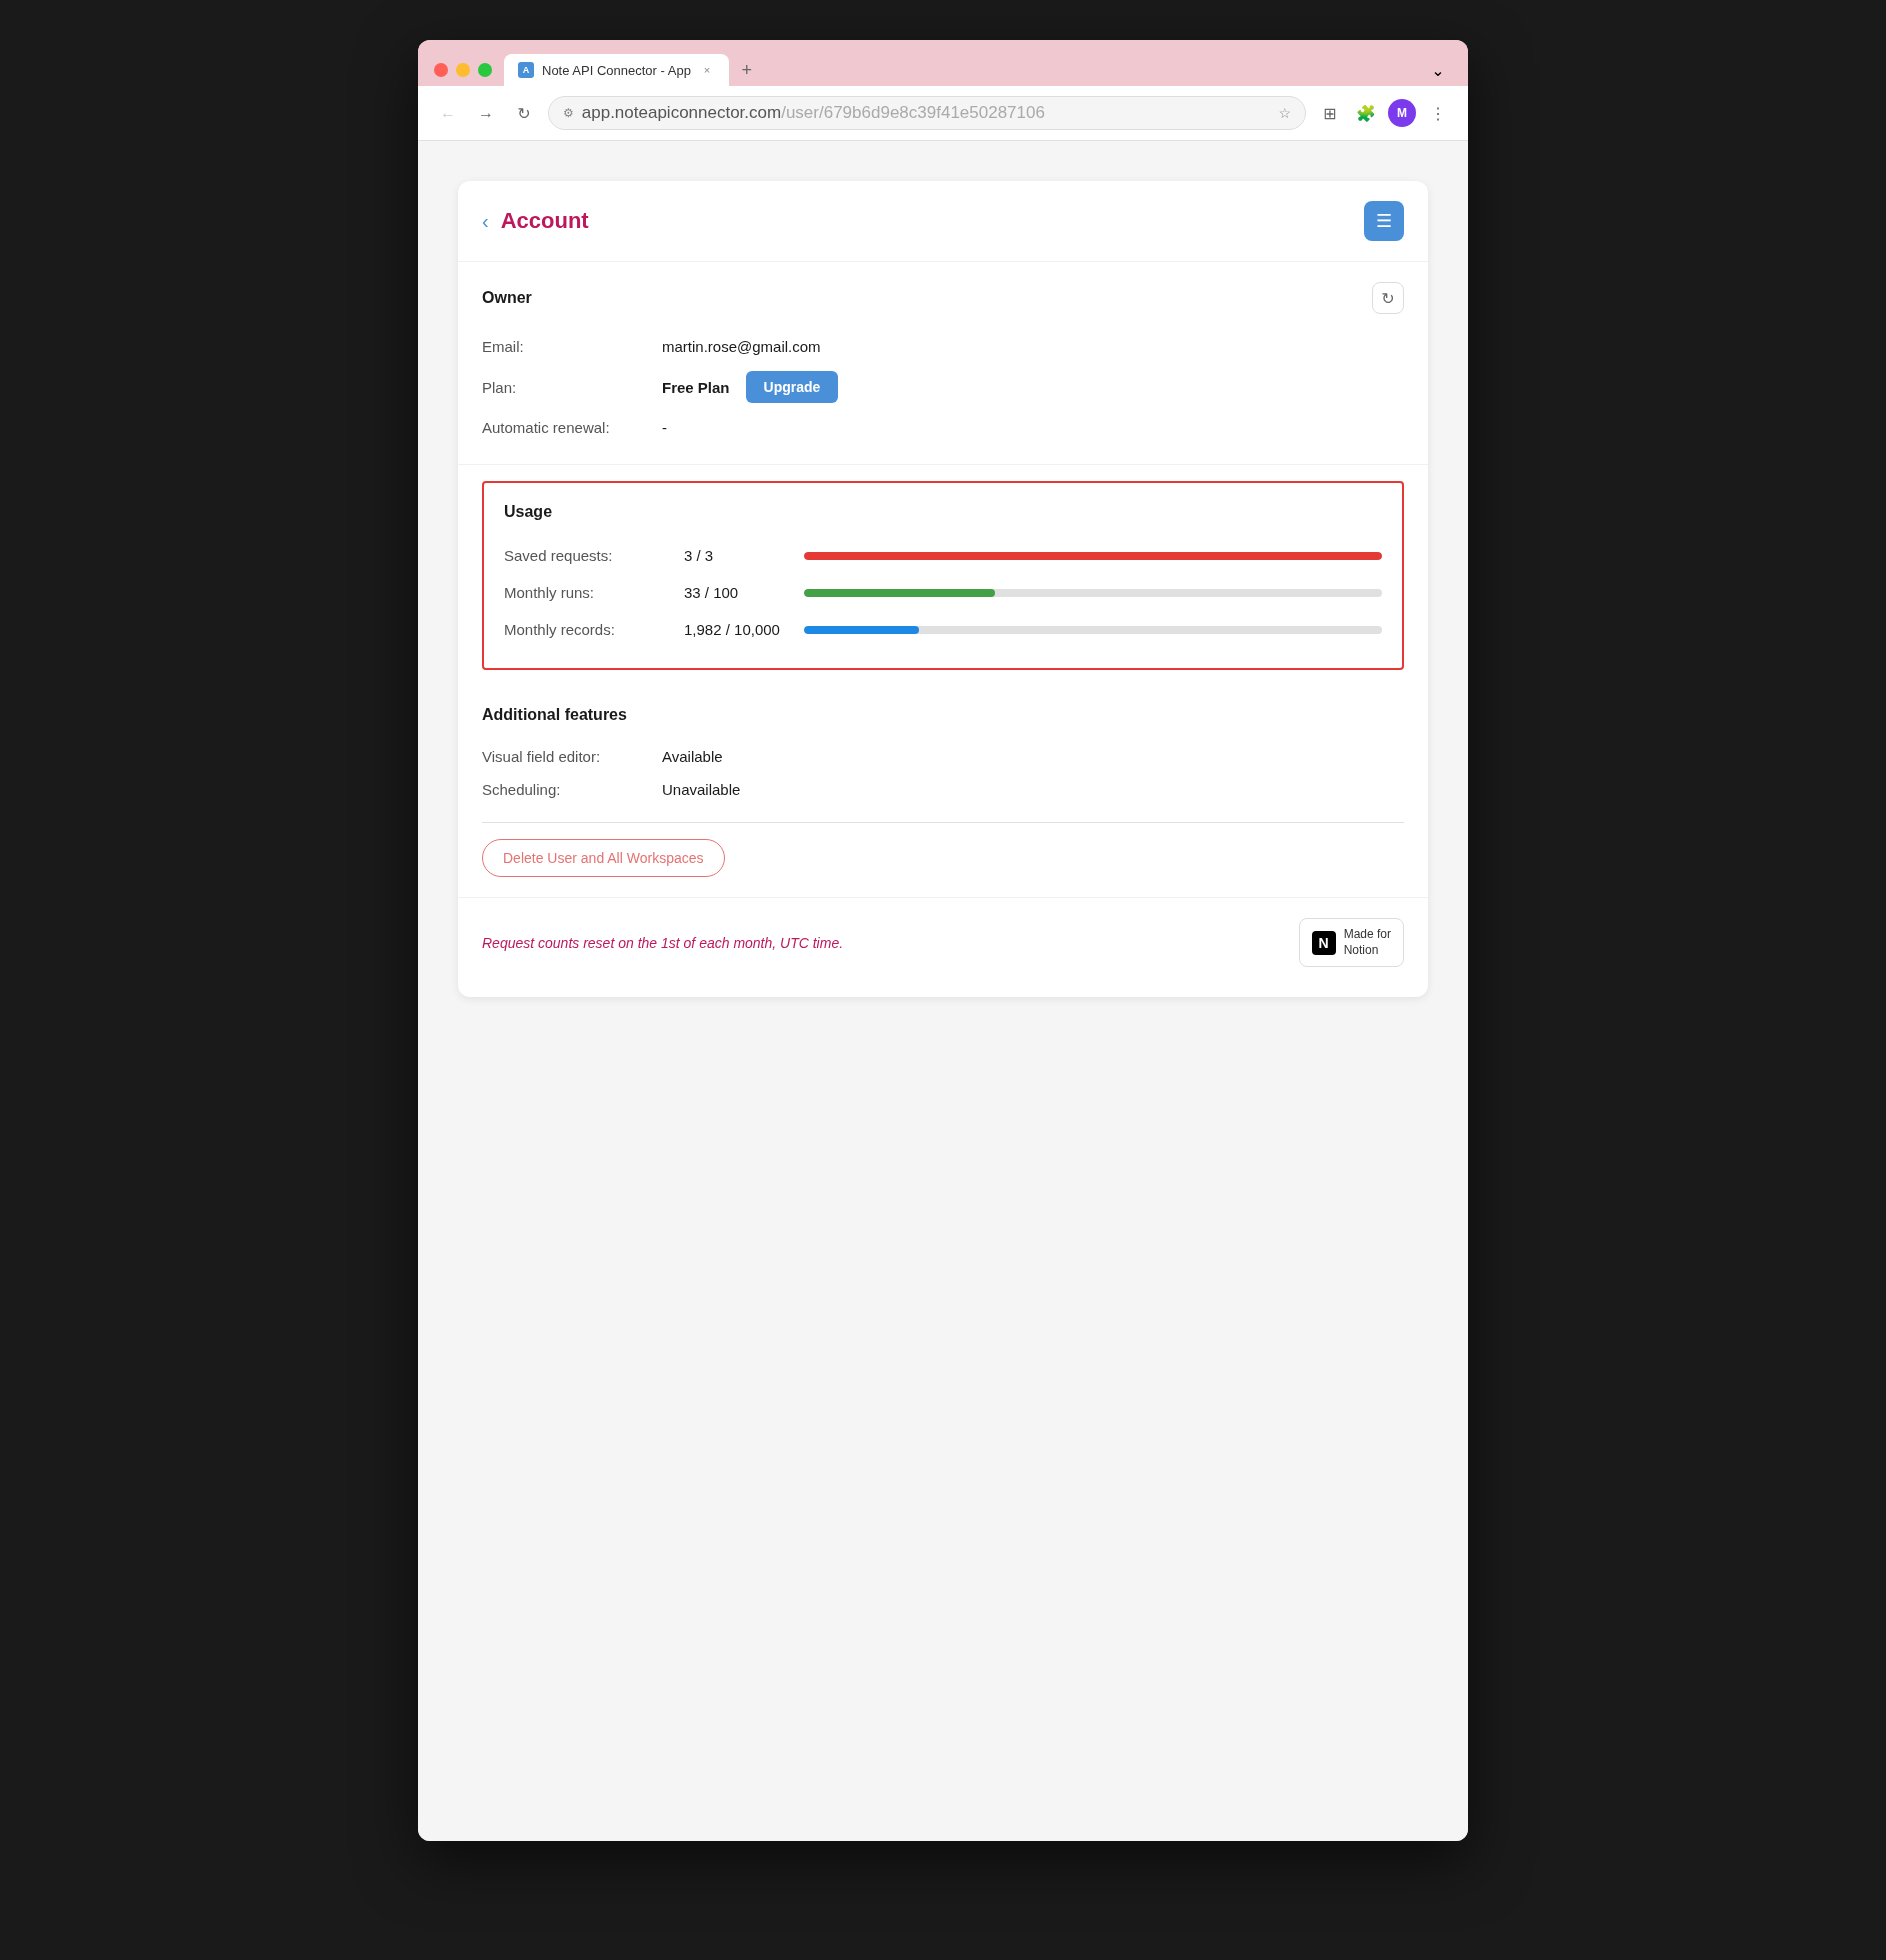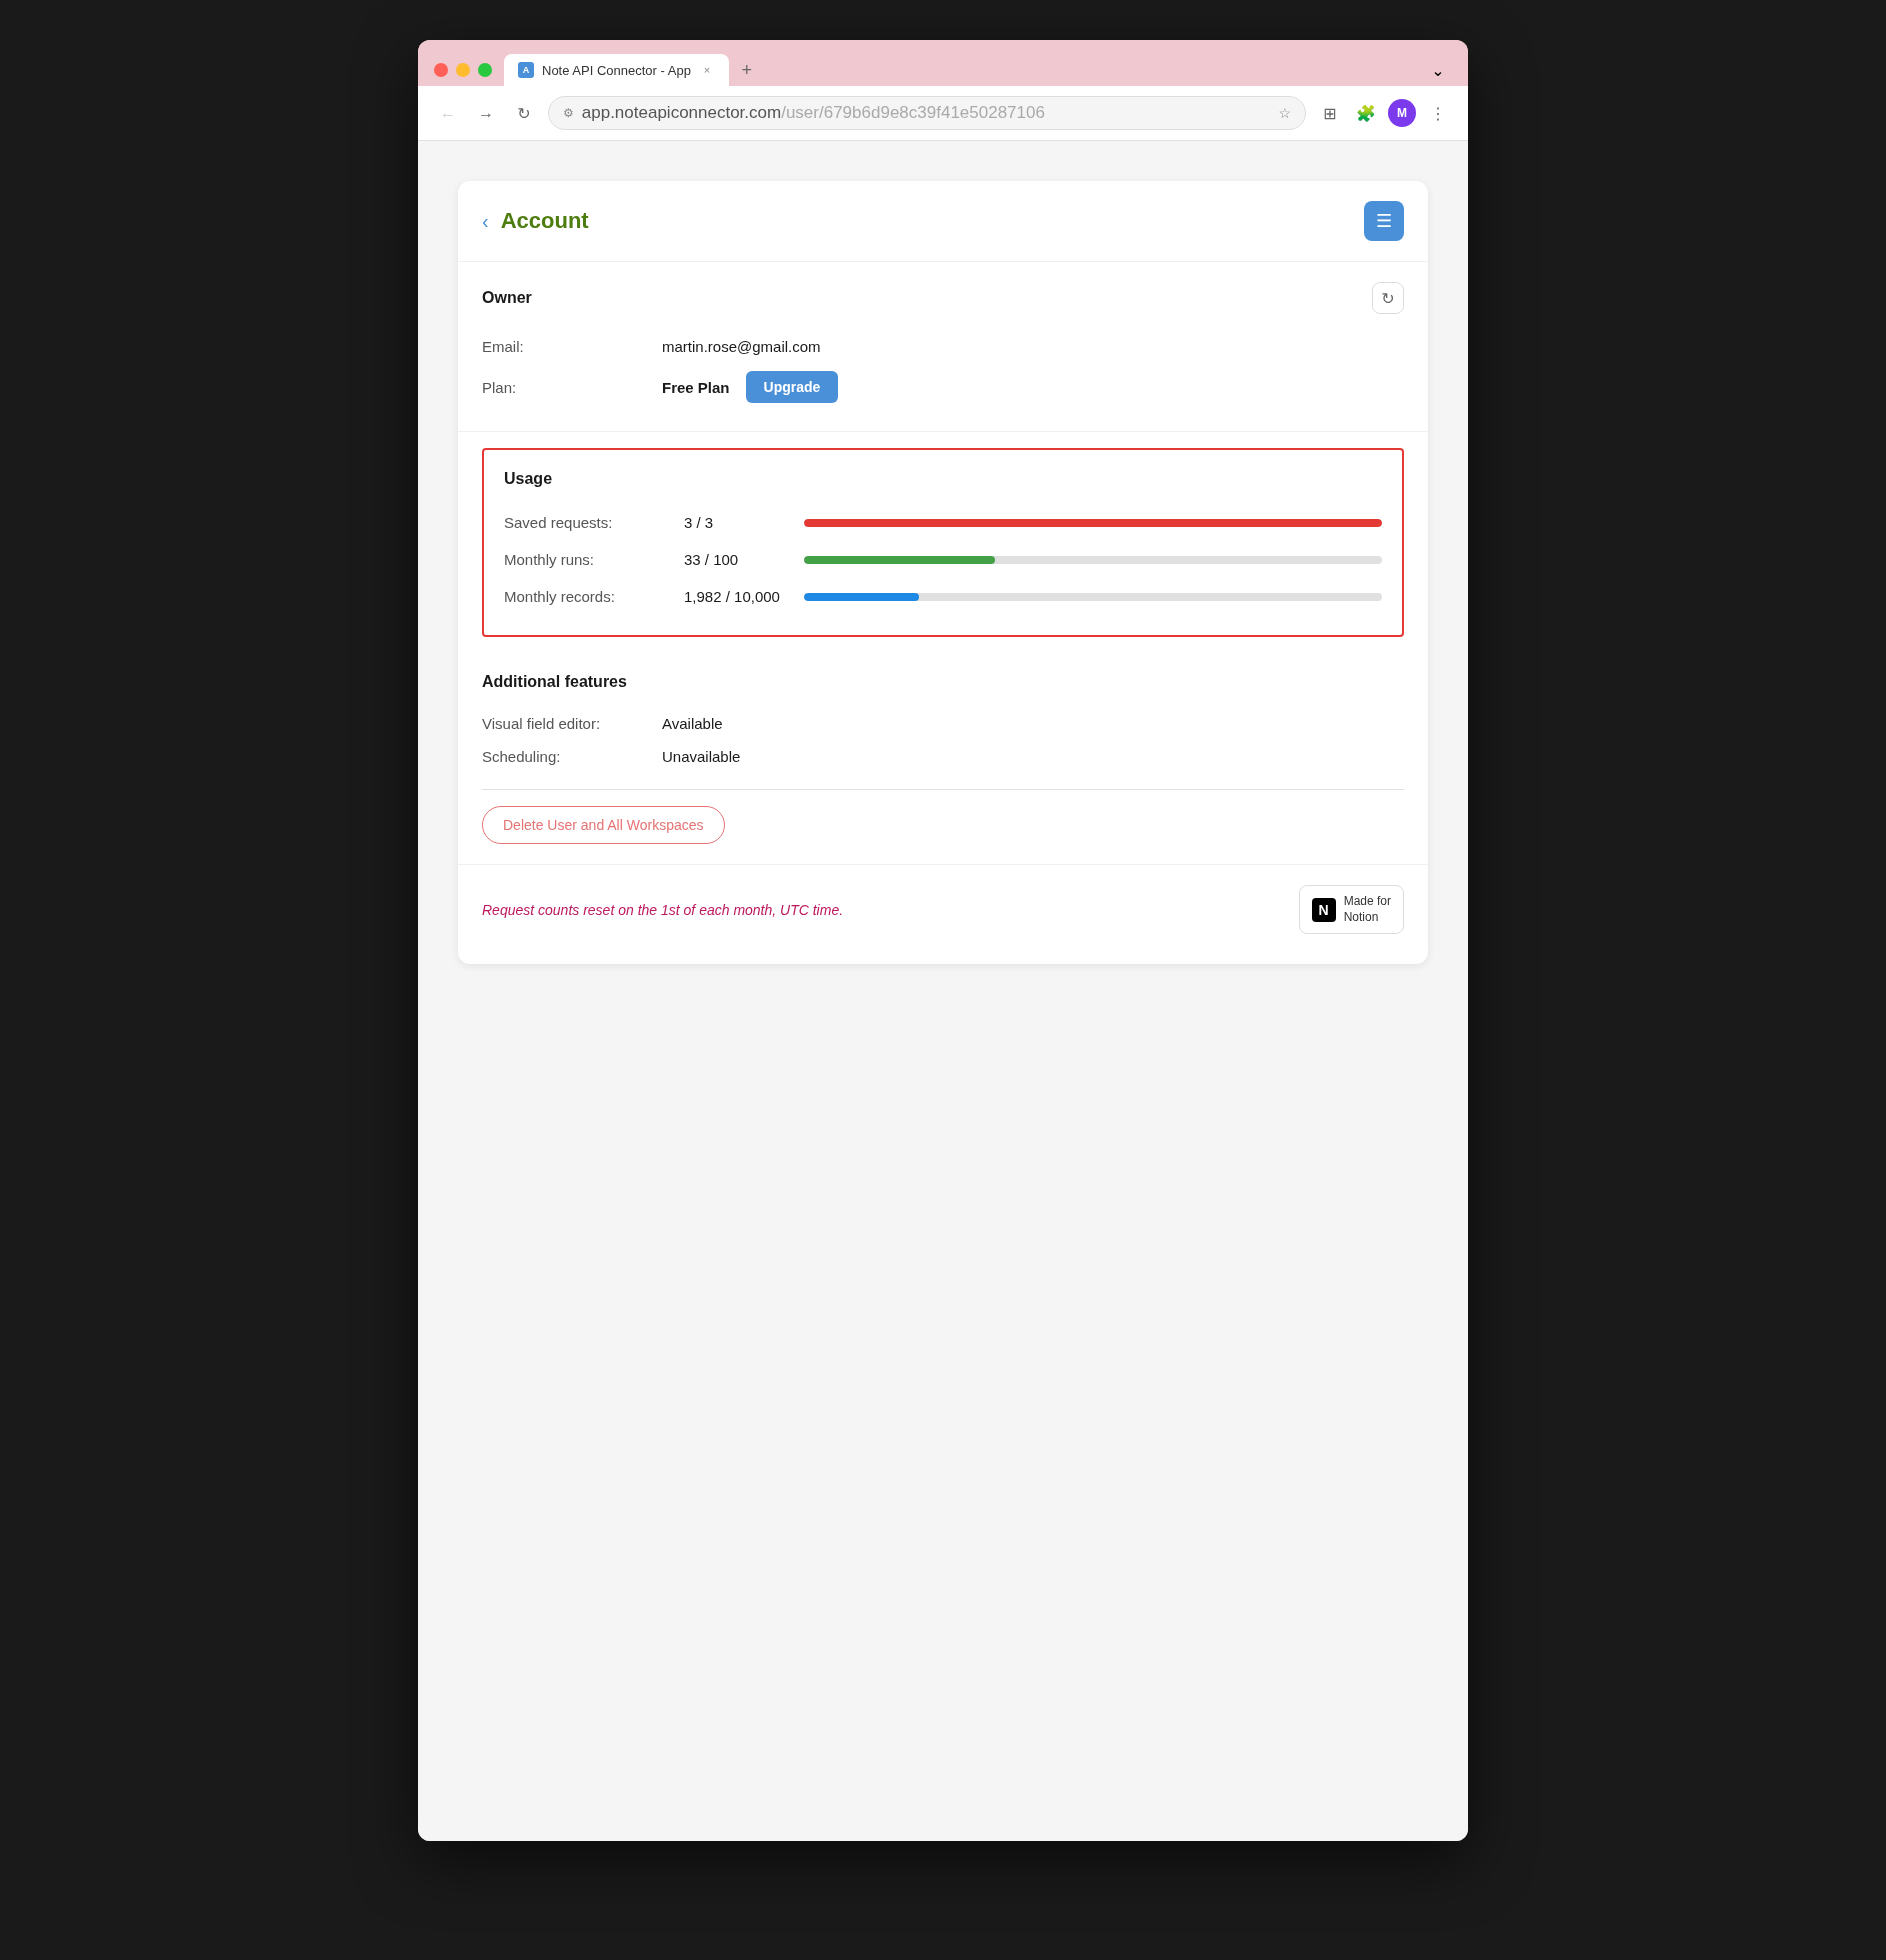--- a/index.html
+++ b/index.html
@@ -228,21 +228,21 @@
       color: #4a90d9;
       font-size: 20px;
       cursor: pointer;
       display: flex;
       align-items: center;
     }
 
     .card-title {
       font-size: 22px;
       font-weight: 700;
-      color: #4d7c0f;
+      color: #be185d;
     }
 
     .menu-btn {
       background: #4a90d9;
       color: white;
       border: none;
       border-radius: 8px;
       width: 40px;
       height: 40px;
       display: flex;
@@ -507,20 +507,24 @@
           <span class="info-label">Email:</span>
           <span class="info-value">martin.rose@gmail.com</span>
         </div>
 
         <div class="info-row">
           <span class="info-label">Plan:</span>
           <span class="info-value bold">Free Plan</span>
           <button class="upgrade-btn">Upgrade</button>
         </div>
 
+        <div class="info-row">
+          <span class="info-label">Automatic renewal:</span>
+          <span class="info-value">-</span>
+        </div>
       </div>
 
       <div class="usage-section-wrapper">
         <div class="usage-section">
           <div class="section-header">
             <span class="section-title">Usage</span>
           </div>
 
           <div class="usage-row">
             <span class="usage-label">Saved requests:</span>

